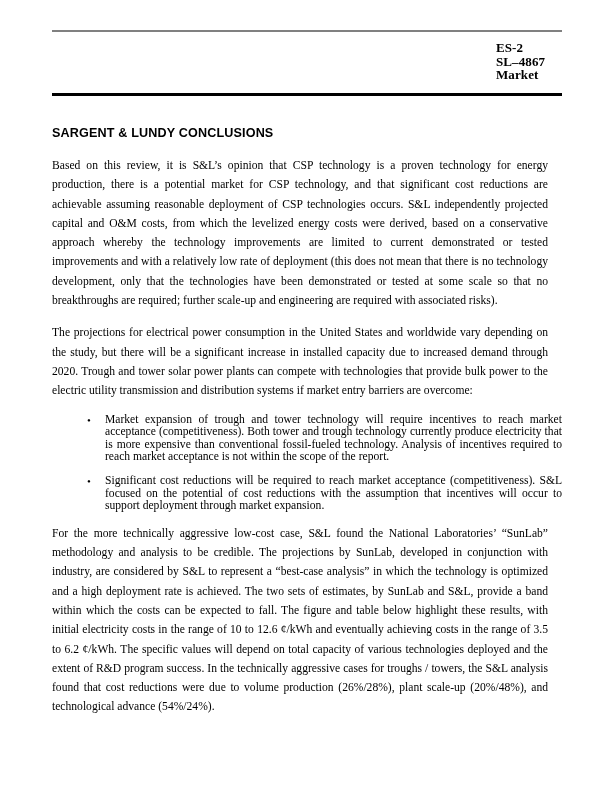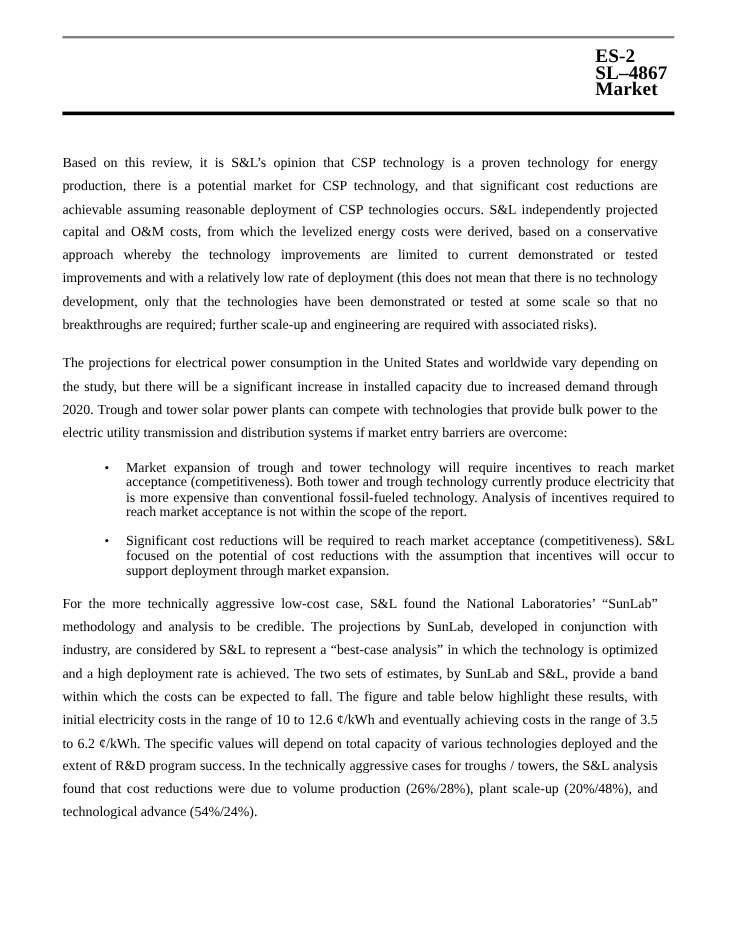--- a/index.html
+++ b/index.html
@@ -36,21 +36,21 @@
     height: 2px;
     background: #808080;
     font-size: 0;
     line-height: 0;
   }
   .header-ids {
     margin-top: 9px;
     padding-left: 444px;
     font-family: "Liberation Serif", "DejaVu Serif", serif;
     font-weight: bold;
-    font-size: 16px;
+    font-size: 13px;
     line-height: 13.5px;
     letter-spacing: 0.1px;
   }
   .header-ids div {
     white-space: nowrap;
   }
   .rule-bottom {
     margin-top: 11px;
     width: 510px;
     height: 3px;
@@ -125,20 +125,21 @@
     <div class="header-ids">
       <div>ES-2</div>
       <div>SL–4867</div>
       <div>Market</div>
     </div>
     <div class="rule-bottom"></div>
   </div>
 
   <div class="content">
 
+    <h1 class="section-title">SARGENT &amp; LUNDY CONCLUSIONS</h1>
 
     <p class="body-para">Based on this review, it is S&amp;L’s opinion that CSP technology is a proven technology for energy production, there is a potential market for CSP technology, and that significant cost reductions are achievable assuming reasonable deployment of CSP technologies occurs. S&amp;L independently projected capital and O&amp;M costs, from which the levelized energy costs were derived, based on a conservative approach whereby the technology improvements are limited to current demonstrated or tested improvements and with a relatively low rate of deployment (this does not mean that there is no technology development, only that the technologies have been demonstrated or tested at some scale so that no breakthroughs are required; further scale-up and engineering are required with associated risks).</p>
 
     <p class="body-para">The projections for electrical power consumption in the United States and worldwide vary depending on the study, but there will be a significant increase in installed capacity due to increased demand through 2020. Trough and tower solar power plants can compete with technologies that provide bulk power to the electric utility transmission and distribution systems if market entry barriers are overcome:</p>
 
     <ul class="bullet-list">
       <li>
         <span class="bullet-mark">•</span>
         <span>Market expansion of trough and tower technology will require incentives to reach market acceptance (competitiveness). Both tower and trough technology currently produce electricity that is more expensive than conventional fossil-fueled technology. Analysis of incentives required to reach market acceptance is not within the scope of the report.</span>
       </li>

